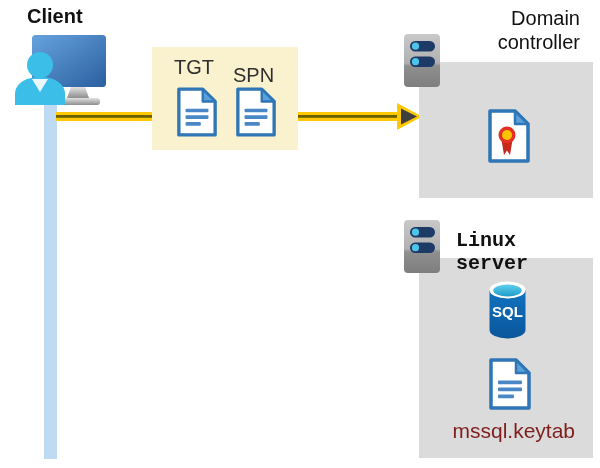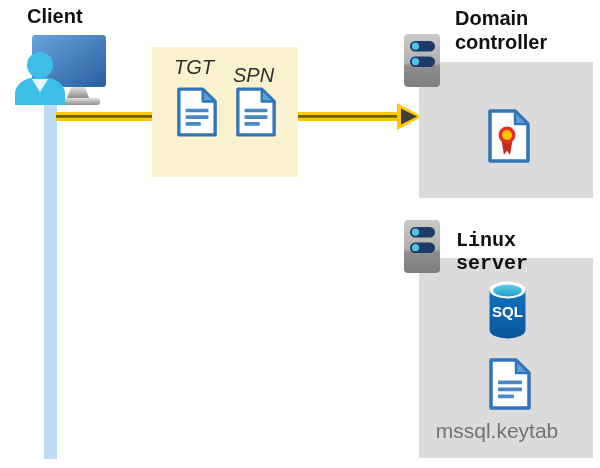--- a/index.html
+++ b/index.html
@@ -25,35 +25,35 @@
   html,body{margin:0;padding:0;background:#fff;}
   .canvas{
     position:relative;width:600px;height:468px;background:#ffffff;
     font-family:"Liberation Sans","DejaVu Sans",sans-serif;overflow:hidden;
   }
   .abs{position:absolute;}
   .vline{left:44px;top:96px;width:13px;height:363px;background:var(--connection-line);}
   .arrow-svg{left:56px;top:100px;width:368px;height:33px;}
   .client-label{left:27px;top:5px;font-size:20px;font-weight:700;color:var(--text-dark);}
   .client-icon{left:14px;top:35px;width:92px;height:70px;}
-  .ticket-box{left:152px;top:47px;width:146px;height:130px;background:var(--ticket-box-bg);font-style:italic;}
+  .ticket-box{left:152px;top:47px;width:146px;height:103px;background:var(--ticket-box-bg);}
   .tgt-label{position:absolute;left:22px;top:9px;font-size:20px;color:var(--label-gray);}
   .spn-label{position:absolute;left:81px;top:9px;font-size:20px;color:var(--label-gray);margin-top:8px;}
   .doc-tgt{position:absolute;left:24px;top:38px;width:42px;height:54px;}
   .doc-spn{position:absolute;left:83px;top:38px;width:42px;height:54px;}
   .dc-box{left:419px;top:62px;width:174px;height:136px;background:var(--server-box-bg);}
   .linux-box{left:419px;top:258px;width:174px;height:200px;background:var(--server-box-bg);}
   .dc-server-icon{left:403px;top:33px;width:38px;height:55px;}
   .linux-server-icon{left:403px;top:219px;width:38px;height:55px;}
-  .dc-label{left:455px;top:6px;width:125px;font-size:20px;font-weight:700;line-height:1.2;color:var(--text-dark);}
+  .dc-label{left:455px;top:6px;width:125px;font-size:20px;font-weight:400;line-height:1.2;color:var(--text-dark);text-align:right;}
   .linux-label{left:456px;top:229px;font-size:20px;font-weight:700;color:var(--text-dark);font-family:Liberation Mono, monospace;}
   .cert-icon{left:487px;top:108px;width:44px;height:56px;}
   .sql-icon{left:486px;top:279px;width:43px;height:63px;}
   .doc-keytab{left:488px;top:357px;width:44px;height:54px;}
-  .keytab-label{left:419px;top:419px;width:156px;text-align:center;font-size:21px;color:#737373;}
+  .keytab-label{left:419px;top:419px;width:156px;text-align:right;font-size:21px;color:#7f1d1d;}
   .sql-text{font-family:"Liberation Sans","DejaVu Sans",sans-serif;font-weight:700;}
 </style>
 </head>
 <body>
 
 <svg width="0" height="0" style="position:absolute" aria-hidden="true">
   <defs>
     <linearGradient id="gmon" x1="0" y1="0" x2="1" y2="1">
       <stop offset="0" stop-color="#66A3DE"></stop>
         <stop offset="1" stop-color="#2B5F9F"></stop>

